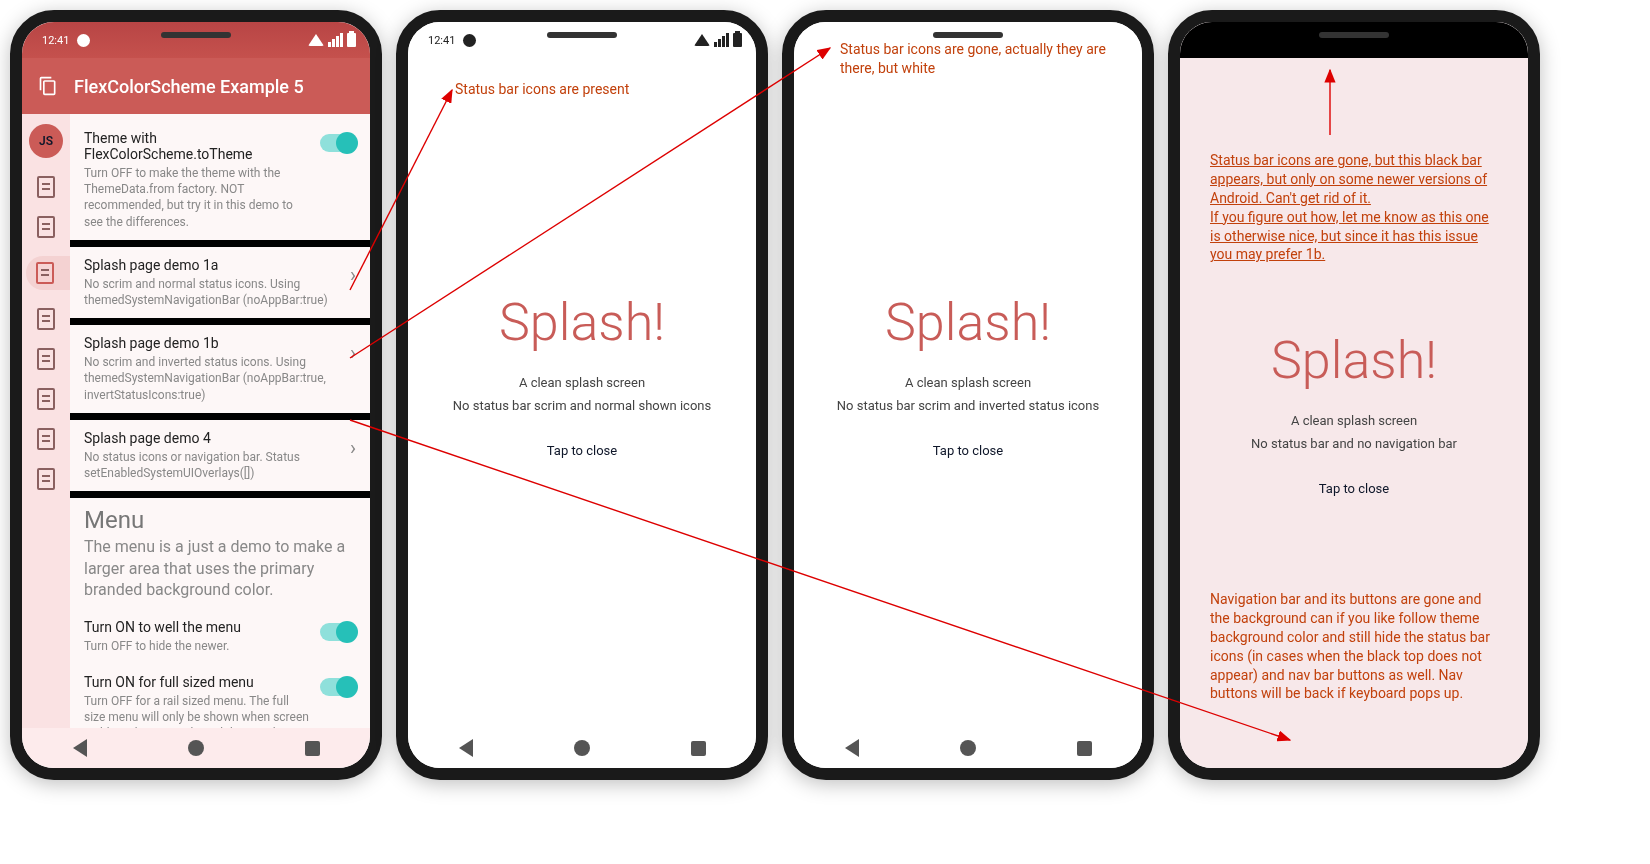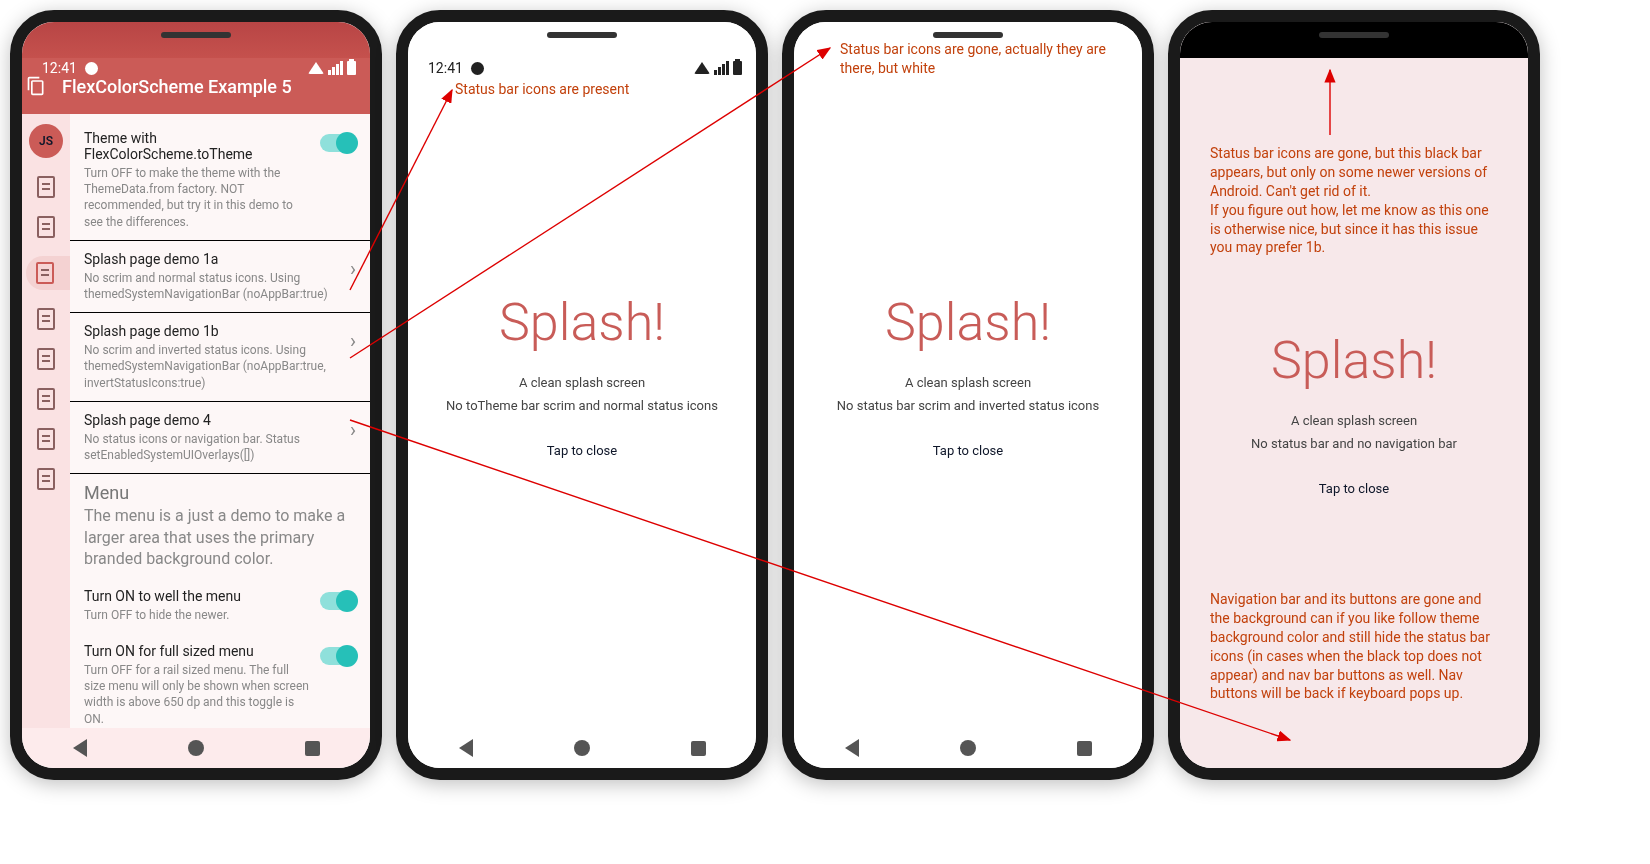--- a/index.html
+++ b/index.html
@@ -48,21 +48,21 @@
   }
   .navbar.white { background: #fff; }
   .navbar .tri { width:0;height:0; border-top:9px solid transparent;border-bottom:9px solid transparent;border-right:14px solid #555;}
   .navbar .circ { width:16px;height:16px;border-radius:50%;background:#555;}
   .navbar .sq { width:15px;height:15px;background:#555;border-radius:2px;}
 
   
   .statusbar {
     position: absolute; top:0; left:0; right:0; height:36px;
     display:flex; align-items:center; justify-content:space-between;
-    padding:0 14px 0 20px; font-size:14px; z-index:10;margin-top:28px;
+    padding:0 14px 0 20px; font-size:11px; z-index:10;
   }
   .statusbar.dark { color:#222; }
   .statusbar .left { display:flex; align-items:center; gap:8px;}
   .statusbar .right { display:flex; align-items:center; gap:4px;}
   .statusbar .pill { width:13px;height:13px;border-radius:50%;background:#222;}
   .sig { display:flex; align-items:flex-end; gap:1px;}
   .sig span{width:3px;background:#222;}
   .sig span:nth-child(1){height:5px;}
   .sig span:nth-child(2){height:8px;}
   .sig span:nth-child(3){height:11px;}
@@ -78,21 +78,21 @@
     background: linear-gradient(#b84545, #c5514d);
     z-index:5;
   }
   .p1 .statusbar { color:#fff; }
   .p1 .statusbar .pill,
   .p1 .sig span, .p1 .batt-ic, .p1 .batt-ic::before { background:#fff;}
   .p1 .wifi-ic{border-bottom-color:#fff;}
   .p1 .appbar {
     position:absolute; top:36px; left:0; right:0; height:56px;
     background:#cb5b57;
-    display:flex; align-items:center; gap:16px; padding:0 4px;
+    display:flex; align-items:center; gap:16px; padding:0 16px;
     color:#fff; font-size:18px; font-weight:500;
   }
   .p1 .appbar svg{fill:#fff;}
   .p1 .body {
     position:absolute; top:92px; left:0; right:0; bottom:40px;
     display:flex;
     background:#fdebec;
   }
   .p1 .rail {
     width:48px; background:rgba(203,91,87,0.06);
@@ -105,30 +105,30 @@
   }
   .p1 .rail .doc-ic{width:18px;height:22px;border:2px solid #8a6060;border-radius:2px;position:relative;}
   .p1 .rail .doc-ic::before,.p1 .rail .doc-ic::after{content:"";position:absolute;left:3px;right:3px;height:2px;background:#8a6060;}
   .p1 .rail .doc-ic::before{top:5px;} .p1 .rail .doc-ic::after{top:10px;}
   .p1 .rail .doc-ic.active{border-color:#cb5b57;background:#f6d4d4;}
   .p1 .rail .sel{background:#f4d2d2;border-radius:20px 0 0 20px;width:44px;padding:6px 0 6px 10px;margin-left:4px;}
   .p1 .content {
     flex:1; background:#fdf7f7; overflow:hidden; padding:6px 0 0 0;
   }
   .p1 .card {
-    padding:10px 14px; border-bottom:1px solid #000000;
+    padding:10px 14px; border-bottom:7px solid #000000;
     display:flex; align-items:flex-start; justify-content:space-between; gap:10px;
   }
   .p1 .card .txt{flex:1;}
   .p1 .card .title{font-size:14px;color:#222;margin-bottom:3px;}
   .p1 .card .sub{font-size:12px;color:#888;line-height:1.35;}
   .p1 .switch{width:36px;height:18px;background:#8fe0db;border-radius:10px;position:relative;flex-shrink:0;margin-top:4px;}
   .p1 .switch::after{content:"";position:absolute;right:-2px;top:-2px;width:22px;height:22px;border-radius:50%;background:#26c0b8;}
   .p1 .chev{flex-shrink:0;margin-top:8px;color:#888;font-size:20px;line-height:1;}
-  .p1 h2.section{font-size:18px;color:#777;font-weight:400;padding:8px 14px 2px;}
+  .p1 h2.section{font-size:24px;color:#777;font-weight:400;padding:8px 14px 2px;}
   .p1 .section-sub{font-size:16px;color:#888;padding:0 14px 8px;line-height:1.35;}
 
   
   .splash-screen .statusbar{background:transparent;}
   .splash-body{
     position:absolute; top:0; left:0; right:0; bottom:40px;
     display:flex;flex-direction:column;align-items:center;justify-content:center;
     background:#fff;
   }
   .splash-title{font-size:52px;color:#c85c58;font-weight:300;margin-bottom:18px;}
@@ -270,21 +270,21 @@
               <span></span>
               <span></span>
               <span></span>
             </span>
         <span class="batt-ic"></span>
       </div>
     </div>
     <div class="splash-body">
       <div class="splash-title">Splash!</div>
       <div class="splash-line">A clean splash screen</div>
-      <div class="splash-line">No toTheme bar scrim and normal status icons</div>
+      <div class="splash-line">No status bar scrim and normal shown icons</div>
       <div class="splash-tap">Tap to close</div>
     </div>
     <div class="navbar white">
       <div class="tri"></div>
       <div class="circ"></div>
       <div class="sq"></div>
     </div>
   </div>
 </div>
 
@@ -315,21 +315,21 @@
       <div class="splash-title">Splash!</div>
       <div class="splash-line">A clean splash screen</div>
       <div class="splash-line">No status bar and no navigation bar</div>
       <div class="splash-tap">Tap to close</div>
     </div>
   </div>
 </div>
 
 <div class="annot" style="top:80px; left:455px;">Status bar icons are present</div>
 <div class="annot" style="top:40px; left:840px;">Status bar icons are gone, actually they are there, but white</div>
-<div class="annot" style="top:144px; left:1210px; white-space:pre-line;">Status bar icons are gone, but this black bar appears, but only on some newer versions of Android. Can't get rid of it.
+<div class="annot" style="top:151px; left:1210px; white-space:pre-line;text-decoration:underline;">Status bar icons are gone, but this black bar appears, but only on some newer versions of Android. Can't get rid of it.
 If you figure out how, let me know as this one is otherwise nice, but since it has this issue you may prefer 1b.</div>
 <div class="annot" style="top:590px; left:1210px;">Navigation bar and its buttons are gone and the background can if you like follow theme background color and still hide the status bar icons (in cases when the black top does not appear) and nav bar buttons as well. Nav buttons will be back if keyboard pops up.</div>
 
 <svg class="arrow-svg" style="top:0;left:0;width:1650px;height:864px;">
   <defs>
     <marker id="ah" markerWidth="10" markerHeight="8" refX="9" refY="4" orient="auto">
       <polygon points="0 0, 10 4, 0 8"></polygon>
     </marker>
   </defs>
 

